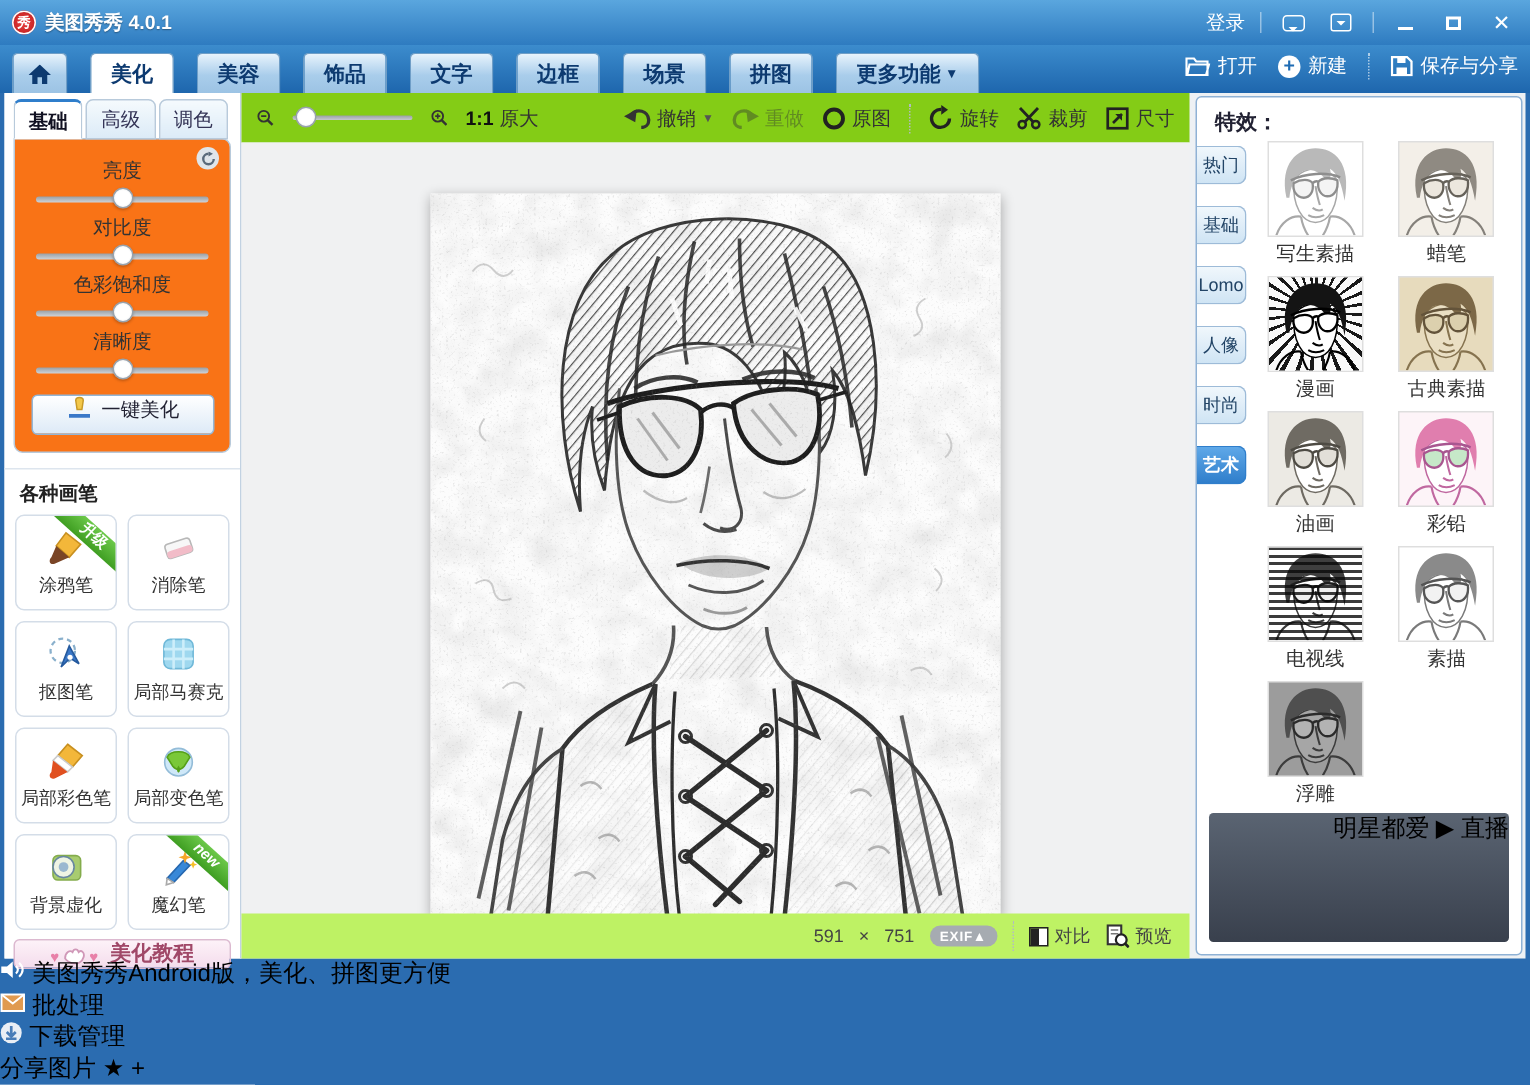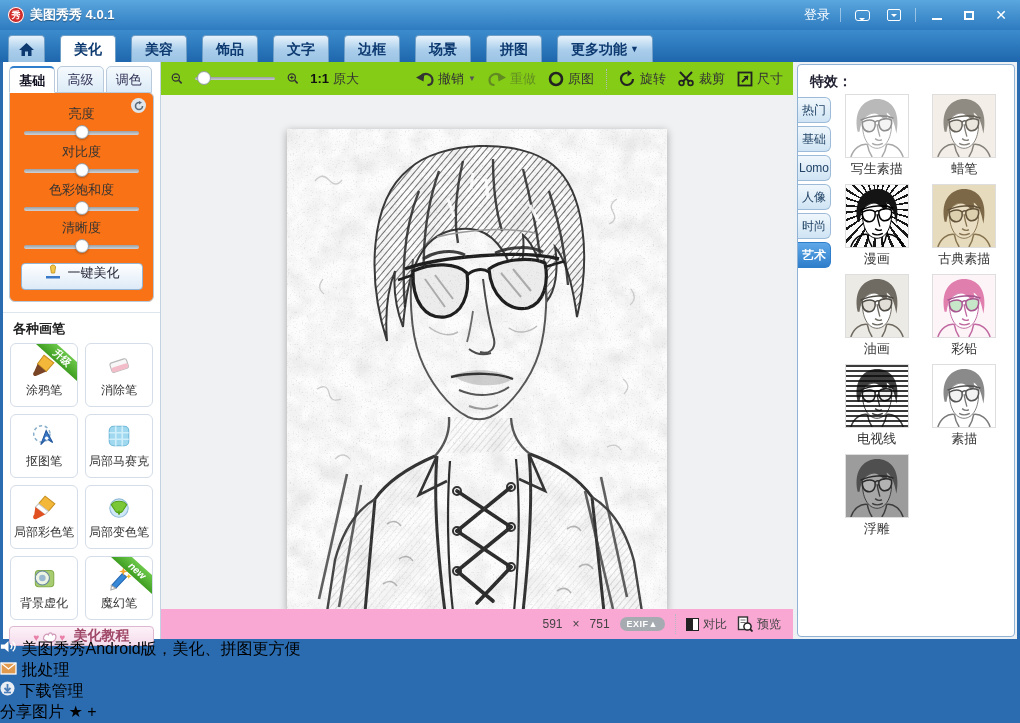--- a/index.html
+++ b/index.html
@@ -63,29 +63,29 @@
   .toolbar{display:flex;align-items:center;gap:12px;height:33px;padding:0 10px;font-size:13px;color:#333;background:#84cc16}
   .tgrp{display:flex;align-items:center;gap:4px;white-space:nowrap}
   .tgrp.dis{opacity:.42}
   .ztrack{position:relative;width:116px;height:3px;background:linear-gradient(#9aa0a6,#c6cace);border-radius:2px}
   .zthumb{position:absolute;left:2px;top:-6px;width:14px;height:14px;border-radius:50%;background:radial-gradient(#fff 55%,#e4e6e8);border:1px solid #98a2ac}
   .ratio{font-weight:bold;color:#111}
   .vsep{width:1px;height:20px;border-left:1px dotted #b3bac2}
   .cvs{flex:1;display:flex;justify-content:center;align-items:flex-start;background:#f0f1f2;padding-top:34px;min-height:0}
   .photo{width:380px;height:483px;background:#fff;box-shadow:0 2px 8px rgba(0,0,0,.32)}
   .photo svg{display:block;width:100%;height:100%}
-  .cstatus{height:30px;display:flex;align-items:center;justify-content:flex-end;gap:10px;padding-right:12px;background:#f9a8d4;font-size:12px;color:#444}
+  .cstatus{height:30px;display:flex;align-items:center;justify-content:flex-end;gap:10px;padding-right:12px;background:#bef264;font-size:12px;color:#444}
   .exif{background:#a6abb1;color:#fff;font-size:9px;font-weight:bold;border-radius:8px;padding:2px 7px;letter-spacing:.5px}
   .cmpicon{width:13px;height:13px;border:1.5px solid #222;background:linear-gradient(90deg,#222 0 50%,#fff 50%)}
 
   
   .right{width:218px;display:flex;flex-direction:column;margin:2px 2px 2px 4px;border:1px solid #8fb2d5;border-radius:4px;background:#fff;min-height:0}
   .fx-title{padding:8px 12px 2px;font-size:14px;font-weight:bold;color:#223}
   .fx-body{flex:1;display:flex;min-height:0}
-  .fx-cats{width:33px;display:flex;flex-direction:column;gap:3px;padding-top:4px}
+  .fx-cats{width:33px;display:flex;flex-direction:column;gap:14px;padding-top:4px}
   .fcat{height:26px;line-height:24px;text-align:center;font-size:12px;color:#246;border:1px solid #9dbbd8;border-left:none;border-radius:0 6px 6px 0;background:linear-gradient(#f0f7fc,#cfe4f4);cursor:default}
   .fcat.active{background:linear-gradient(#5fa8e8,#2f7ecb);color:#fff;font-weight:bold;border-color:#2f7ecb}
   .fx-grid{flex:1;display:grid;grid-template-columns:1fr 1fr;align-content:start;justify-items:center;padding:2px 6px 0 2px}
   .fxitem{display:flex;flex-direction:column;align-items:center;margin-bottom:7px;cursor:default}
   .fxlabel{font-size:13px;color:#333;margin-top:3px}
   .thumb{width:62px;height:62px;position:relative;overflow:hidden;background:var(--bg,#fff);box-shadow:0 0 0 1px rgba(0,0,0,.13)}
   .thumb svg{position:absolute;inset:0;width:100%;height:100%;z-index:1}
   .fx-2::before{content:"";position:absolute;inset:-8px;background:repeating-conic-gradient(from 0deg at 50% 40%,#191919 0 4deg,#fafafa 4deg 13deg)}
   .fx-6::after{content:"";position:absolute;inset:0;z-index:2;background:repeating-linear-gradient(180deg,rgba(10,10,10,.8) 0 2px,rgba(255,255,255,0) 2px 5px)}
   .fx-0{--hair:#b9b9b9;--line:#a8a8a8;--frame:#8e8e8e;--lens:#f4f4f4}
@@ -181,20 +181,41 @@
       </div>
       <div class="mtab active">美化</div>
       <div class="mtab">美容</div>
       <div class="mtab">饰品</div>
       <div class="mtab">文字</div>
       <div class="mtab">边框</div>
       <div class="mtab">场景</div>
       <div class="mtab">拼图</div>
       <div class="mtab"><span>更多功能</span><span class="marrow">▼</span></div>
     </div>
+    <div class="m-right">
+      <div class="m-act">
+        <svg width="17" height="14" viewBox="0 0 17 14">
+            <path d="M1 2 h5 l1.5 2 H15 v9 H1 Z M3 6 h13 l-2 7 H1.5 Z" fill="none" stroke="#fff" stroke-width="1.4"></path>
+          </svg>
+        <span>打开</span>
+      </div>
+      <div class="m-act">
+        <span class="newcirc">+</span>
+        <span>新建</span>
+      </div>
+      <span class="dotsep"></span>
+      <div class="m-act">
+        <svg width="15" height="14" viewBox="0 0 15 14">
+            <path d="M1 1 h10 l3 3 v9 H1 Z" fill="none" stroke="#fff" stroke-width="1.5"></path>
+            <rect x="4" y="8" width="7" height="5" fill="#fff"></rect>
+            <rect x="4.5" y="1.5" width="5.5" height="3.5" fill="#fff"></rect>
+          </svg>
+        <span>保存与分享</span>
+      </div>
+    </div>
   </div>
 
   <div class="content">
 
     <aside class="left">
       <div class="ltabs">
         <div class="ltab active">基础</div>
         <div class="ltab">高级</div>
         <div class="ltab">调色</div>
       </div>
@@ -604,20 +625,31 @@
           <div class="fxitem">
             <div class="thumb fx-8">
                 <svg viewBox="0 0 64 64">
                   <use href="#mini"></use>
                 </svg>
               </div>
             <div class="fxlabel">浮雕</div>
           </div>
         </div>
       </div>
+      <div class="ad">
+        <div class="adface" style="--hr:#20242e;--sk:#d9b9a5"></div>
+        <div class="adface" style="--hr:#9aa0ad;--sk:#d3b2a0"></div>
+        <div class="adface" style="--hr:#2a2e38;--sk:#dcc0ac"></div>
+        <div class="adshade"></div>
+        <div class="adcap">
+          <span class="adtxt">明星都爱</span>
+          <span class="adplay">▶</span>
+          <span class="adtxt">直播</span>
+        </div>
+      </div>
     </aside>
   </div>
 
   <div class="statusbar">
     <div class="sb-left">
       <svg width="17" height="15" viewBox="0 0 20 17">
           <polygon points="1,6 5.5,6 10,2 10,15 5.5,11 1,11" fill="#fff"></polygon>
           <path d="M12.5 5.5 q3 3 0 6 M15 3 q5.5 5.5 0 11" fill="none" stroke="#fff" stroke-width="1.6"></path>
         </svg>
       <span>美图秀秀Android版，美化、拼图更方便</span>

